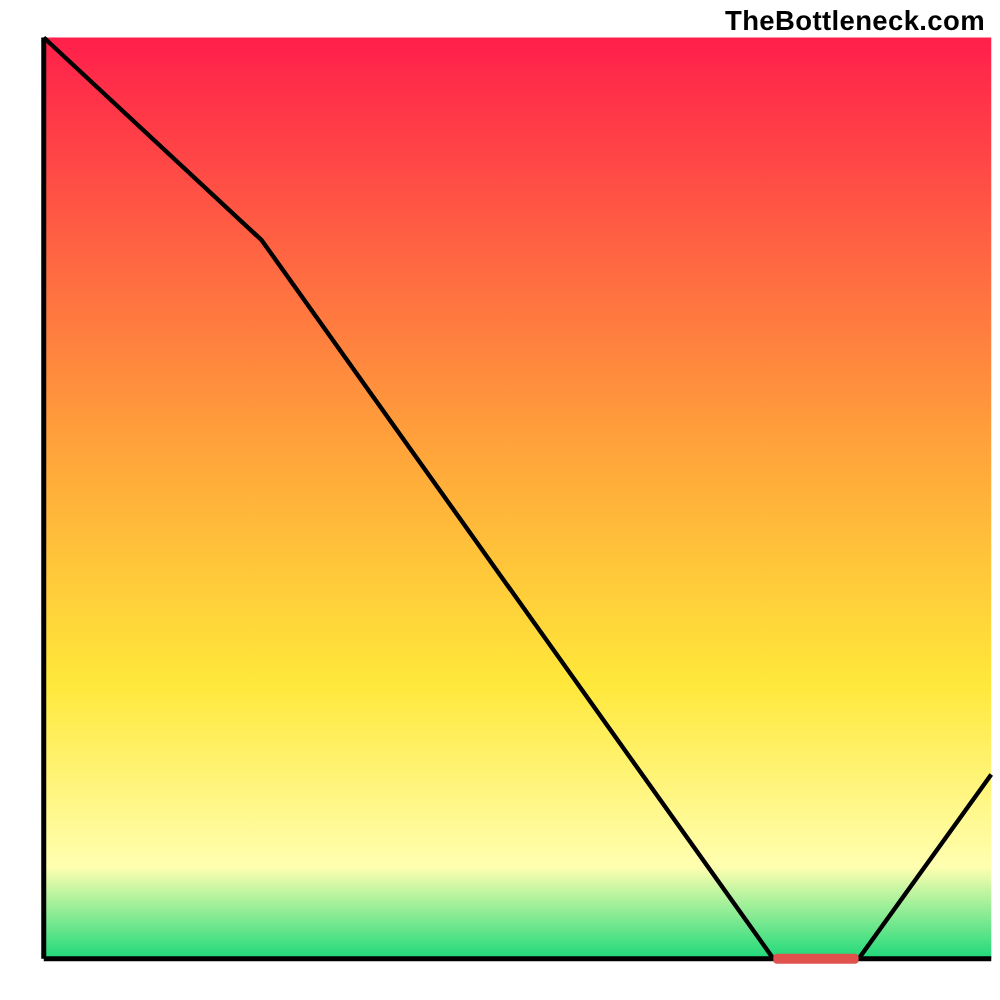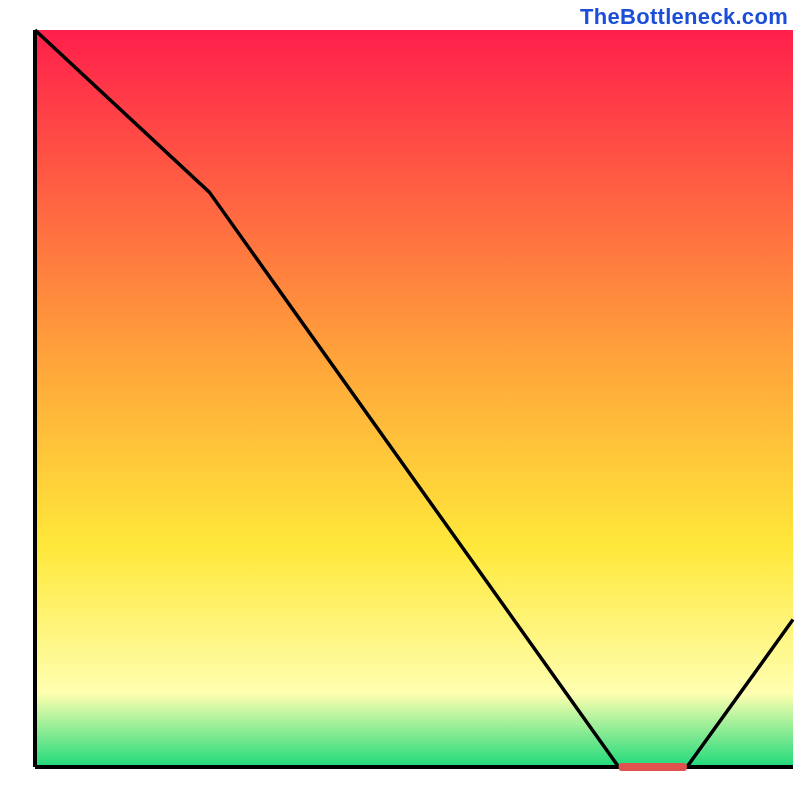--- a/index.html
+++ b/index.html
@@ -15,21 +15,21 @@
     position: relative;
     width: 800px;
     height: 800px;
   }
   .watermark {
     position: absolute;
     top: 4px;
     right: 12px;
     font-size: 22px;
     font-weight: 600;
-    color: #1d4ed8;
+    color: #000000;
     letter-spacing: 0.3px;
     z-index: 10;
   }
   svg {
     position: absolute;
     top: 0;
     left: 0;
   }
 </style>
 </head>

